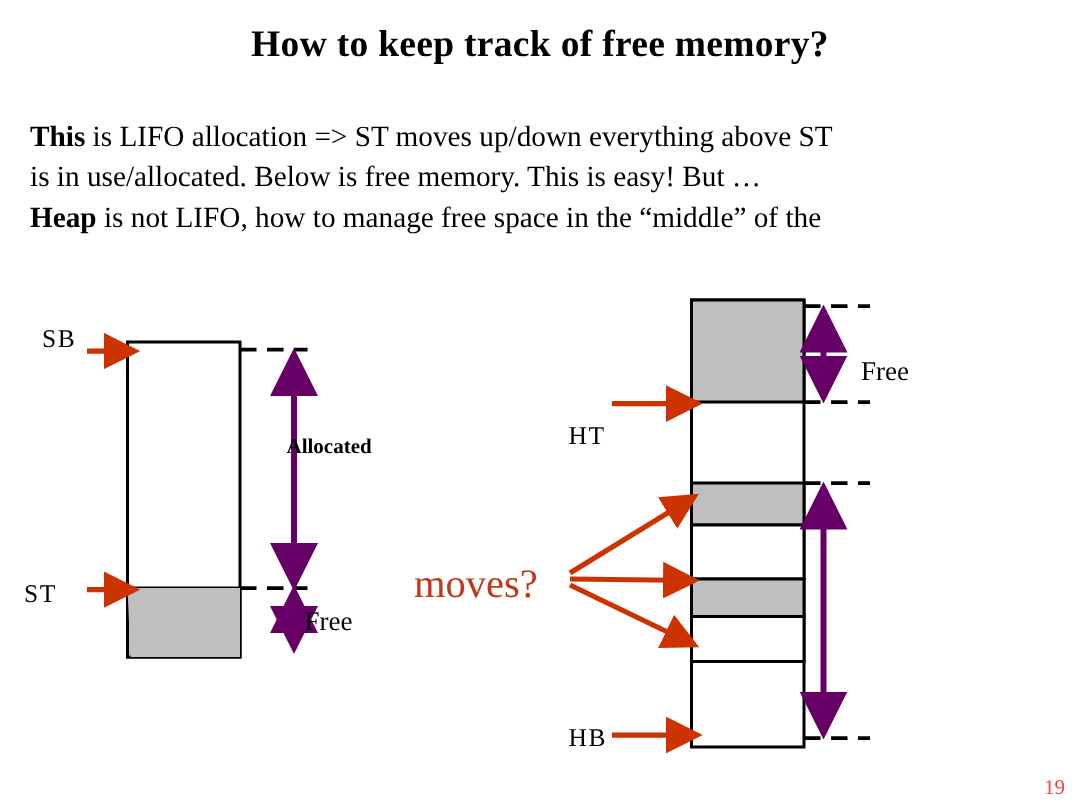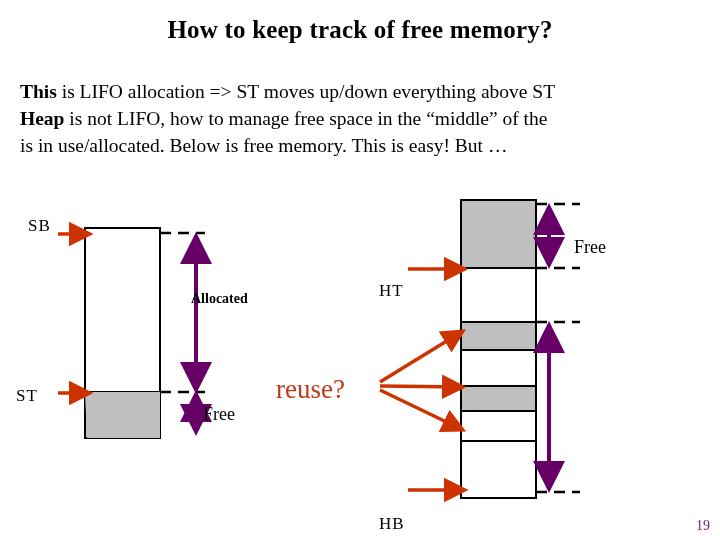--- a/index.html
+++ b/index.html
@@ -81,21 +81,20 @@
   .lbl-ht {
     left: 379px;
     top: 262px;
     letter-spacing: 1px;
     margin-top: 19px;
   }
   .lbl-hb {
     left: 379px;
     top: 482px;
     letter-spacing: 1px;
-    margin-top: 32px;
   }
   .lbl-free2 {
     left: 574px;
     top: 237px;
     font-size: 18px;
   }
   .lbl-mixed {
     left: 568px;
     top: 326px;
     font-size: 18px;
@@ -109,34 +108,34 @@
     font-size: 27px;
     color: #c0391a;
     font-family: "Liberation Serif", serif;
   }
   .page-num {
     position: absolute;
     right: 10px;
     bottom: 6px;
     font-size: 14px;
     font-family: "Liberation Serif", serif;
-    color: #701a75;
+    color: #ef4444;
   }
 </style>
 </head>
 <body>
 
 <div id="slide">
 
   <div class="title">How to keep track of free memory?</div>
 
   <div class="body-text">
     <div><b>This</b><span> is LIFO allocation =&gt; ST moves up/down everything above ST</span></div>
+    <div><span>is in use/allocated. Below is free memory. This is easy! But …</span></div>
     <div><b>Heap</b><span> is not LIFO, how to manage free space in the “middle” of the</span></div>
-    <div><span>is in use/allocated. Below is free memory. This is easy! But …</span></div>
   </div>
 
   <svg class="diagram" viewBox="0 0 720 540" xmlns="http://www.w3.org/2000/svg">
     <defs>
       <marker id="arrowRed" markerWidth="7" markerHeight="7" refX="6" refY="3.5" orient="auto">
         <polygon points="0,0 7,3.5 0,7" fill="#cc3300"></polygon>
       </marker>
       <marker id="arrowRedStart" markerWidth="7" markerHeight="7" refX="1" refY="3.5" orient="auto">
         <polygon points="7,0 0,3.5 7,7" fill="#cc3300"></polygon>
       </marker>
@@ -191,16 +190,16 @@
     <line x1="549" y1="325" x2="549" y2="489" stroke="#660066" stroke-width="4" marker-start="url(#arrowPurpleStart)" marker-end="url(#arrowPurple)"></line>
   </svg>
 
   <span class="lbl lbl-sb">SB</span>
   <span class="lbl lbl-st">ST</span>
   <span class="lbl lbl-allocated">Allocated</span>
   <span class="lbl lbl-free1">Free</span>
   <span class="lbl lbl-ht">HT</span>
   <span class="lbl lbl-hb">HB</span>
   <span class="lbl lbl-free2">Free</span>
-  <span class="lbl lbl-reuse">reuse?</span>
+  <span class="lbl lbl-reuse">moves?</span>
 
   <span class="page-num">19</span>
 </div>
 
 </body></html>

